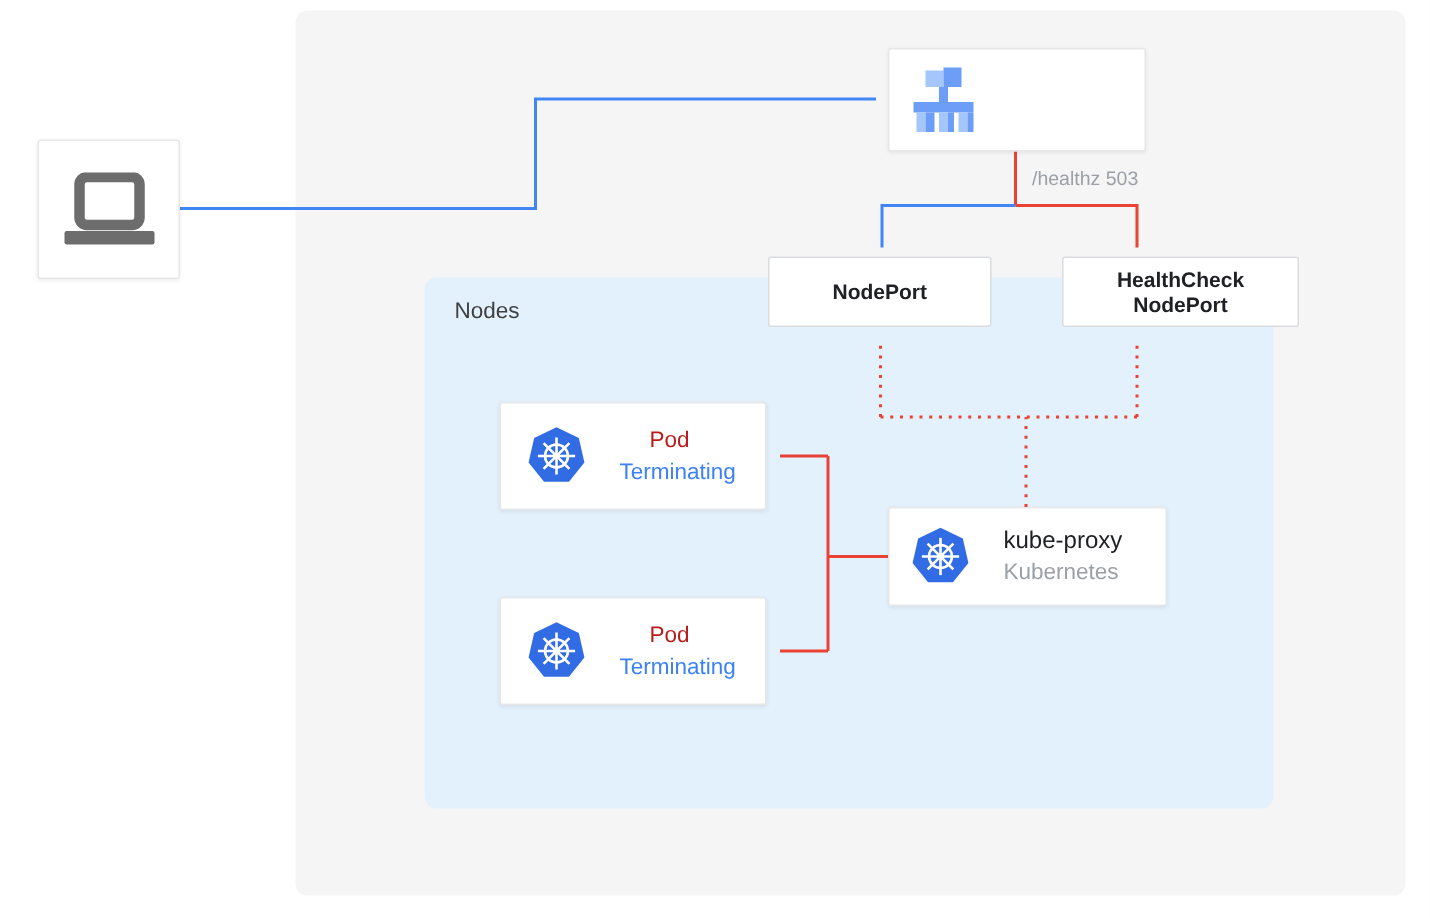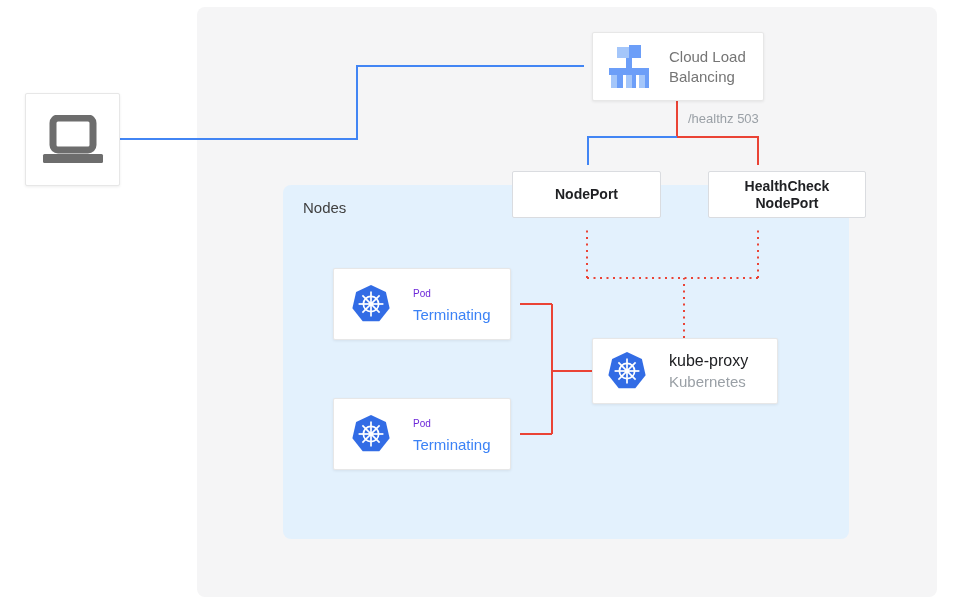--- a/index.html
+++ b/index.html
@@ -13,21 +13,21 @@
   .lb-card{left:592px;top:32px;width:172px;height:69px;display:flex;align-items:center;padding-left:14px;}
   .lb-text{margin-left:18px;font-size:15px;line-height:20px;color:#757575;}
   .port-card{border:1px solid #dadce0;box-shadow:none;display:flex;align-items:center;justify-content:center;text-align:center;}
   .nodeport-card{left:512px;top:171px;width:149px;height:47px;}
   .hc-card{left:683px;top:171px;width:158px;height:47px;margin-left:25px;}
   .port-label{font-size:14px;font-weight:bold;color:#202124;line-height:17px;}
   .pod-card{width:178px;height:72px;display:flex;align-items:center;padding-left:16px;}
   .pod1{left:333px;top:268px;}
   .pod2{left:333px;top:398px;}
   .kp-card{left:592px;top:338px;width:186px;height:66px;display:flex;align-items:center;padding-left:13px;}
-  .node-title{font-size:10px;color:#6d28d9;line-height:21px;}
+  .node-title{font-size:15px;color:#b91c1c;line-height:21px;margin-left:20px;}
   .node-sub{font-size:15px;color:#3b82f6;line-height:21px;}
   .kp-title{font-size:16px;color:#202124;line-height:22px;}
   .kp-sub{font-size:15px;color:#9aa0a6;line-height:20px;}
   .node-text{margin-left:21px;}
   .health-label{position:absolute;left:688px;top:111px;font-size:13px;font-weight:normal;color:#9aa0a6;}
   .wires{position:absolute;left:0;top:0;width:953px;height:612px;pointer-events:none;}
   .wires path{fill:none;stroke-width:2;}
   .wires path.dotted{stroke-dasharray:2 4.5;}
   .k8s-icon{flex:0 0 auto;}
 </style>
@@ -82,24 +82,20 @@
       <rect x="22" y="1" width="12" height="13" fill="#6c9ef8"></rect>
       <rect x="19" y="14" width="6" height="10" fill="#6c9ef8"></rect>
       <rect x="2" y="24" width="40" height="7" fill="#6c9ef8"></rect>
       <rect x="4" y="31" width="6" height="13" fill="#a4c6fa"></rect>
       <rect x="10" y="31" width="6" height="13" fill="#6c9ef8"></rect>
       <rect x="19" y="31" width="6" height="13" fill="#a4c6fa"></rect>
       <rect x="25" y="31" width="4" height="13" fill="#6c9ef8"></rect>
       <rect x="32" y="31" width="6" height="13" fill="#a4c6fa"></rect>
       <rect x="38" y="31" width="4" height="13" fill="#6c9ef8"></rect>
     </svg>
-    <div class="lb-text">
-      <div>Cloud Load</div>
-      <div>Balancing</div>
-    </div>
   </div>
 
   <div class="health-label">/healthz 503</div>
 
   <div class="card port-card nodeport-card">
     <div class="port-label">NodePort</div>
   </div>
 
   <div class="card port-card hc-card">
     <div class="port-label">

